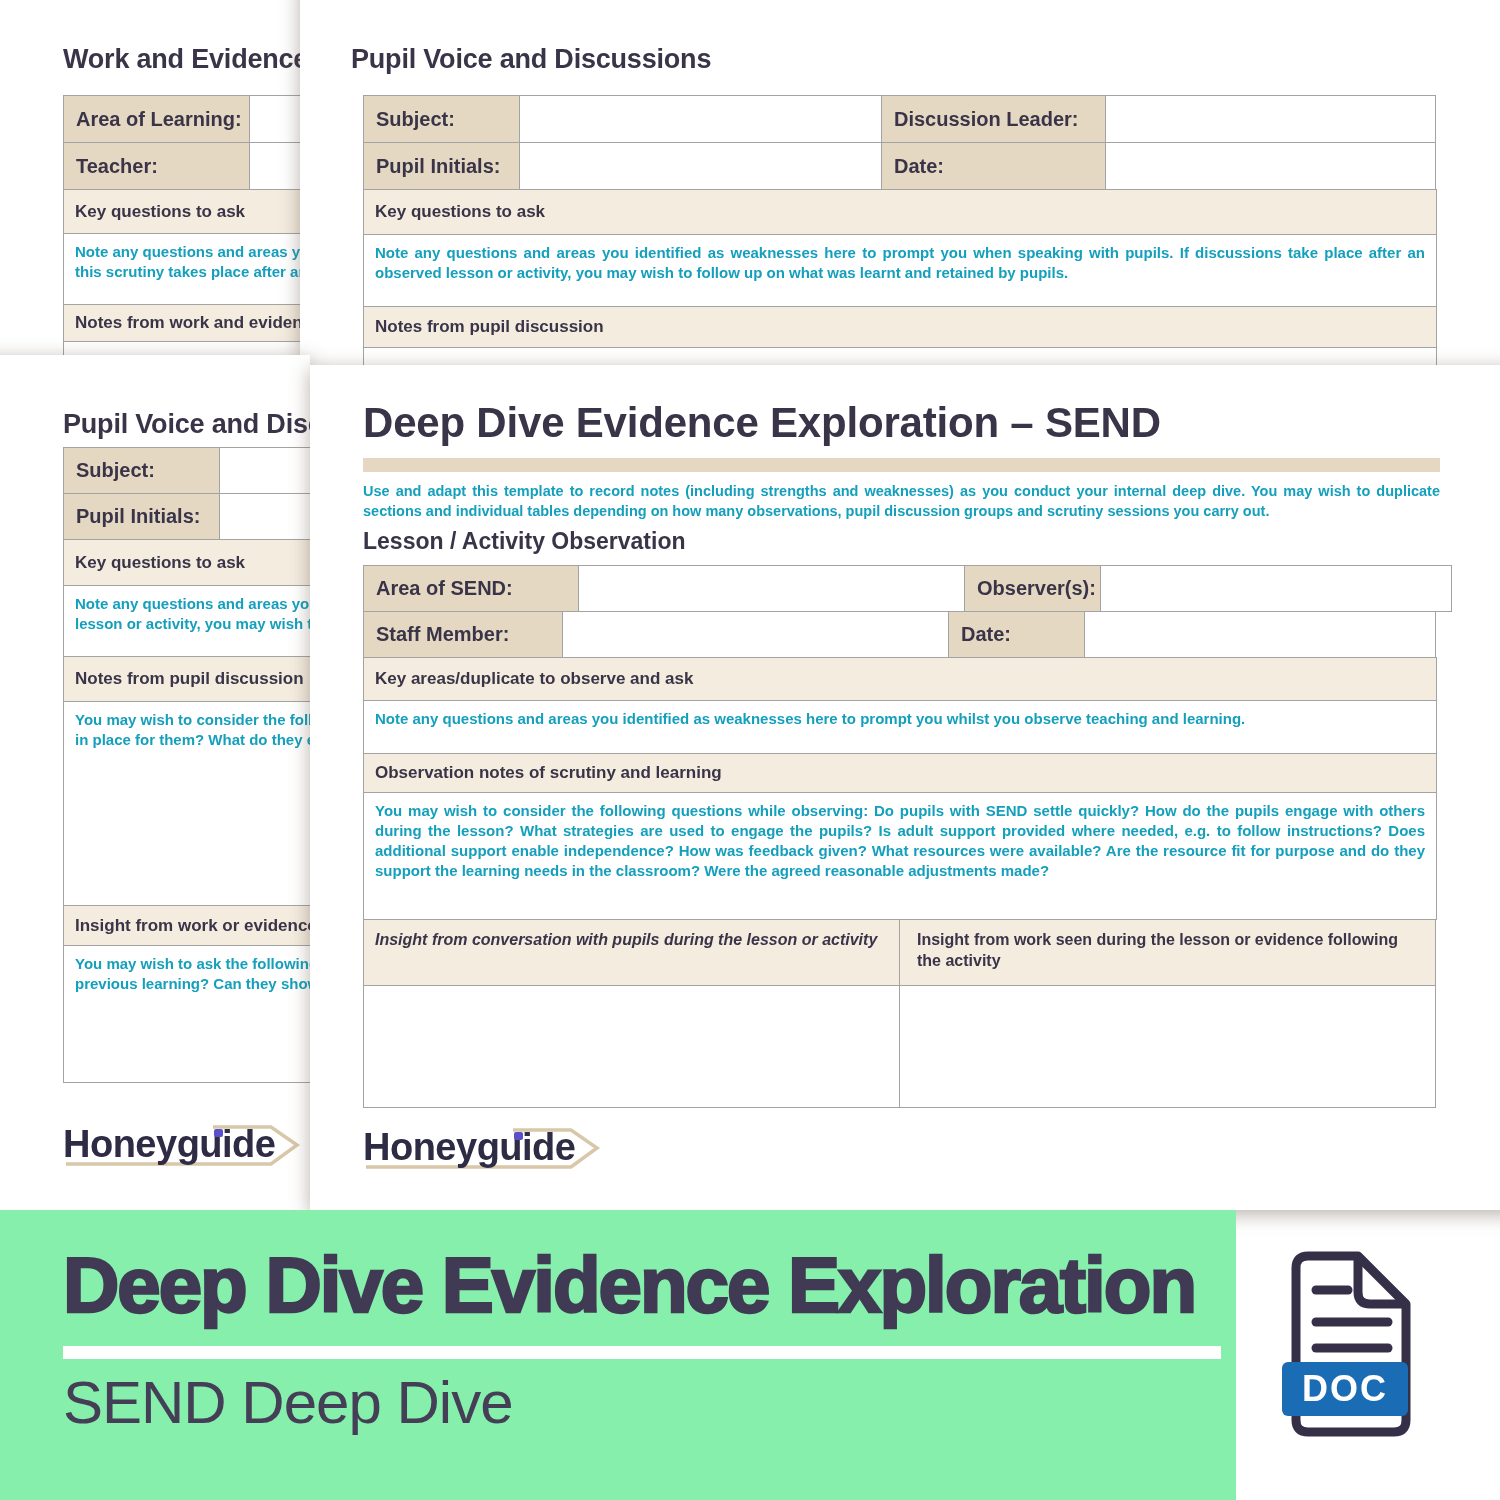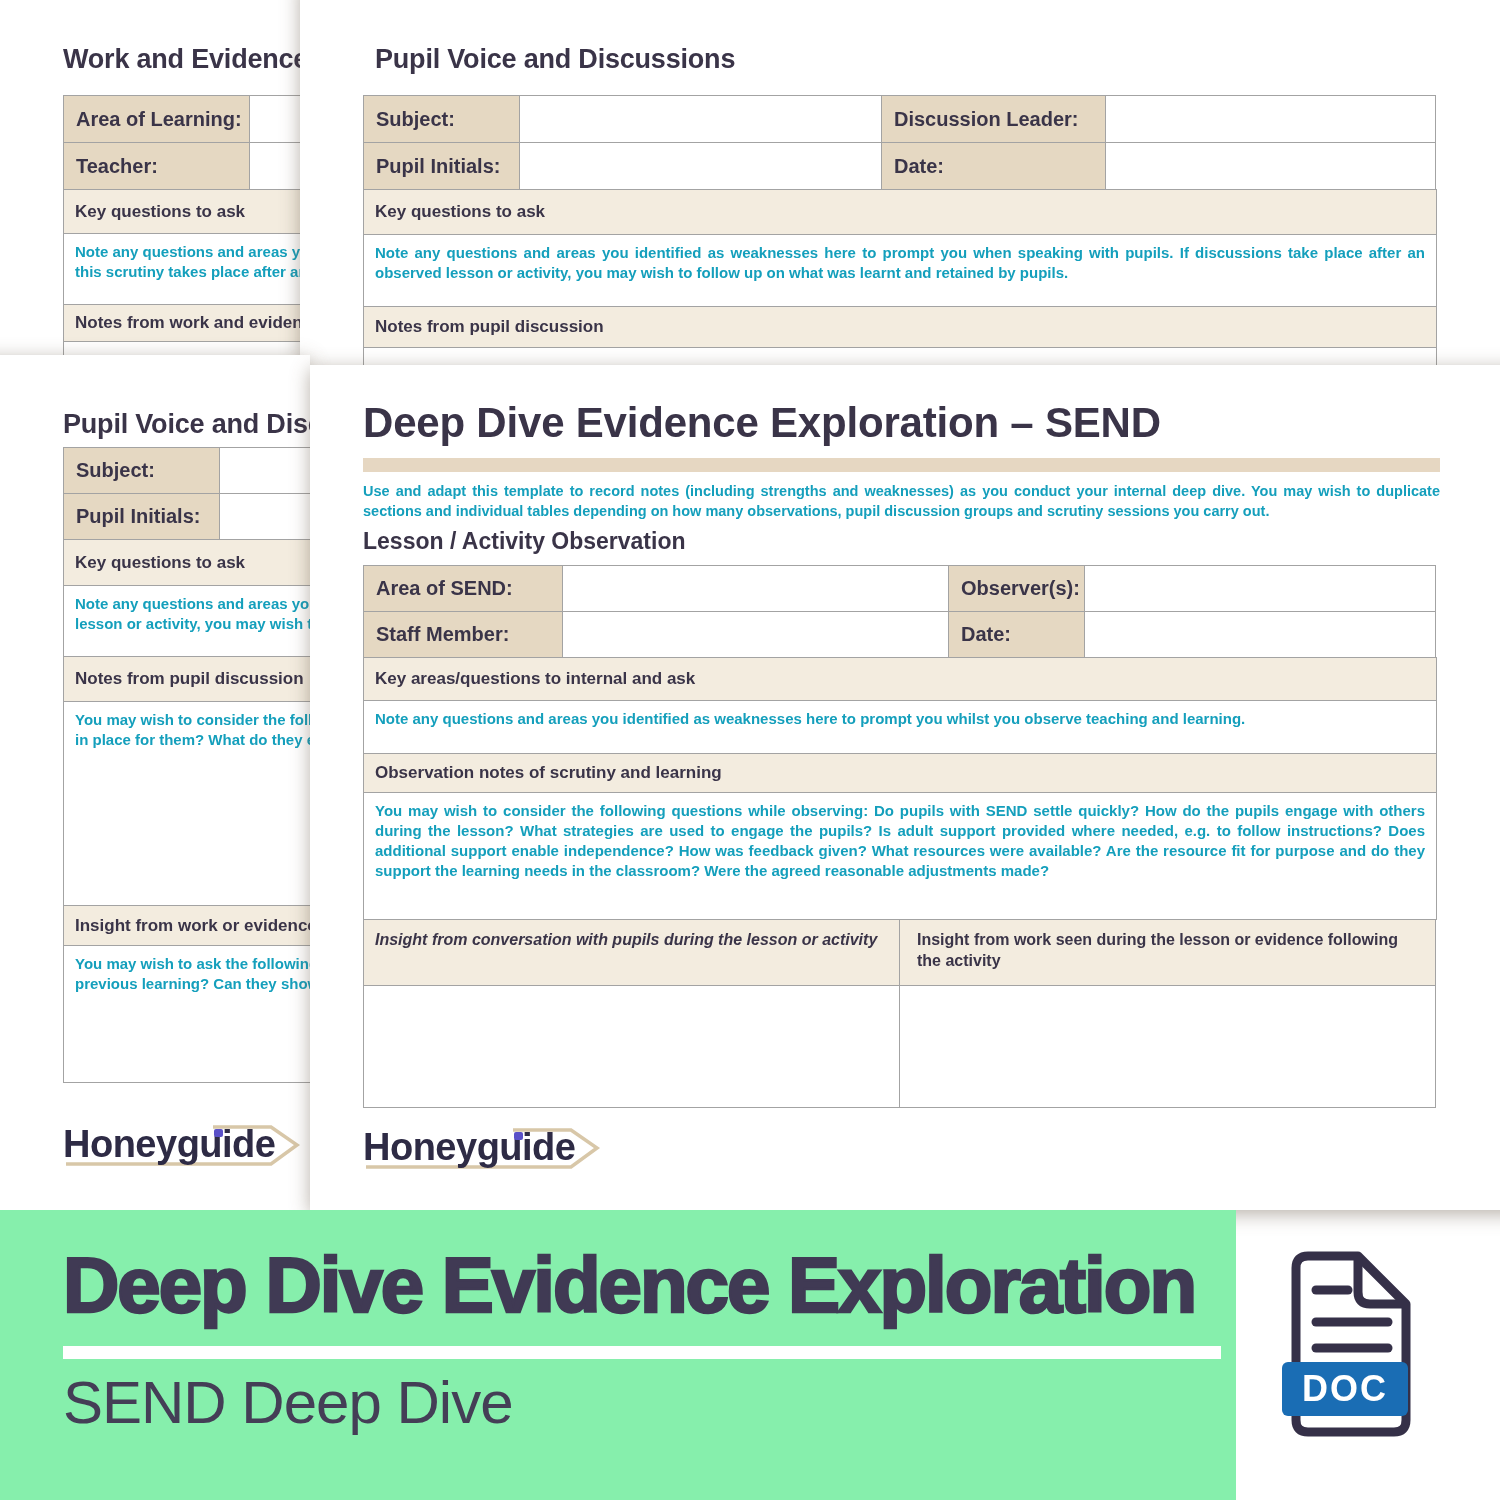--- a/index.html
+++ b/index.html
@@ -64,21 +64,21 @@
       <div class="row">
         <div class="cell band" style="width:600px;height:38px;white-space:nowrap;">Notes from work and evidence s</div>
       </div>
       <div class="row">
         <div class="cell wcell" style="width:600px;height:45px;"></div>
       </div>
     </div>
   </div>
 
   <div class="page shadow z2" style="left:300px;top:-20px;width:1260px;height:385px;overflow:hidden;">
-    <div class="doc-title" style="left:75px;top:64px;">Pupil Voice and Discussions</div>
+    <div class="doc-title" style="left:51px;top:64px;">Pupil Voice and Discussions</div>
     <div class="tbl" style="left:63px;top:115px;width:1074px;">
       <div class="row">
         <div class="cell lab" style="width:157px;height:48px;">Subject:</div>
         <div class="cell wcell" style="width:363px;height:48px;"></div>
         <div class="cell lab" style="width:225px;height:48px;">Discussion Leader:</div>
         <div class="cell wcell" style="width:331px;height:48px;"></div>
       </div>
       <div class="row">
         <div class="cell lab" style="width:157px;height:48px;">Pupil Initials:</div>
         <div class="cell wcell" style="width:363px;height:48px;"></div>
@@ -149,33 +149,33 @@
   </div>
 
   <div class="page shadow z4" style="left:310px;top:365px;width:1250px;height:845px;overflow:hidden;">
     <div class="doc-title" style="left:53px;top:34px;font-size:42px;">Deep Dive Evidence Exploration – SEND</div>
     <div class="beige-bar" style="left:53px;top:93px;width:1077px;height:14px;"></div>
     <div class="teal-intro" style="left:53px;top:116px;width:1077px;">Use and adapt this template to record notes (including strengths and weaknesses) as you conduct your internal deep dive. You may wish to duplicate sections and individual tables depending on how many observations, pupil discussion groups and scrutiny sessions you carry out.</div>
     <div class="section-h" style="left:53px;top:163px;">Lesson / Activity Observation</div>
 
     <div class="tbl" style="left:53px;top:200px;width:1074px;">
       <div class="row">
-        <div class="cell lab" style="width:200px;height:47px;">Area of SEND:</div>
+        <div class="cell lab" style="width:216px;height:47px;">Area of SEND:</div>
         <div class="cell wcell" style="width:387px;height:47px;"></div>
         <div class="cell lab" style="width:137px;height:47px;">Observer(s):</div>
         <div class="cell wcell" style="width:352px;height:47px;"></div>
       </div>
       <div class="row">
         <div class="cell lab" style="width:200px;height:47px;">Staff Member:</div>
         <div class="cell wcell" style="width:387px;height:47px;"></div>
         <div class="cell lab" style="width:137px;height:47px;">Date:</div>
         <div class="cell wcell" style="width:352px;height:47px;"></div>
       </div>
       <div class="row">
-        <div class="cell band" style="width:1074px;height:44px;">Key areas/questions to internal and ask</div>
+        <div class="cell band" style="width:1074px;height:44px;">Key areas/duplicate to observe and ask</div>
       </div>
       <div class="row">
         <div class="cell note" style="width:1074px;height:54px;">Note any questions and areas you identified as weaknesses here to prompt you whilst you observe teaching and learning.</div>
       </div>
       <div class="row">
         <div class="cell band" style="width:1074px;height:40px;">Observation notes of scrutiny and learning</div>
       </div>
       <div class="row">
         <div class="cell note" style="width:1074px;height:128px;">You may wish to consider the following questions while observing: Do pupils with SEND settle quickly? How do the pupils engage with others during the lesson? What strategies are used to engage the pupils? Is adult support provided where needed, e.g. to follow instructions? Does additional support enable independence? How was feedback given? What resources were available? Are the resource fit for purpose and do they support the learning needs in the classroom? Were the agreed reasonable adjustments made?</div>
       </div>

